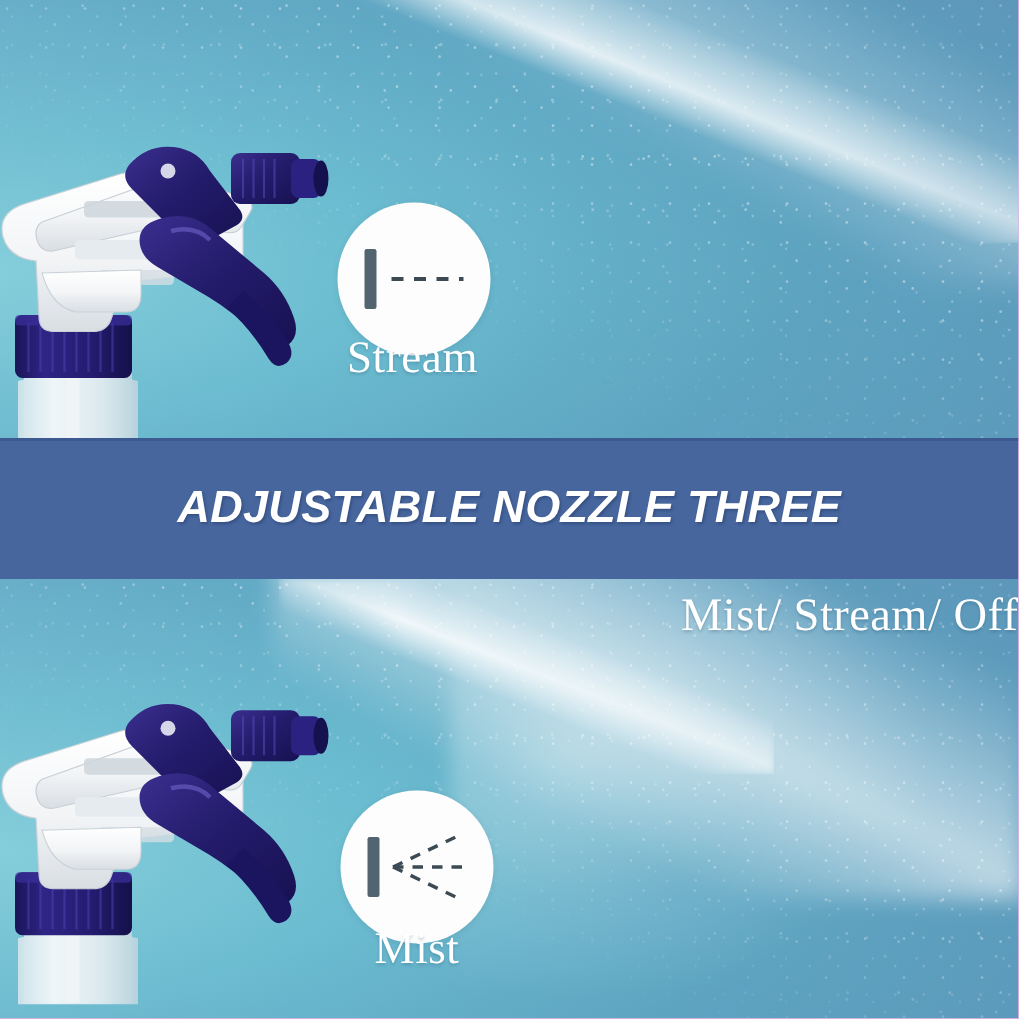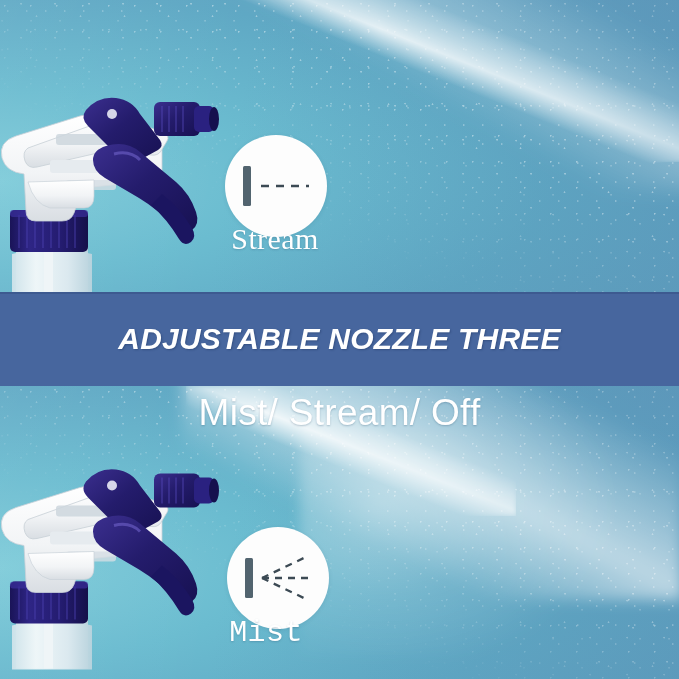--- a/index.html
+++ b/index.html
@@ -150,21 +150,21 @@
     position: absolute;
     width: 240px;
     text-align: center;
     color: #ffffff;
     font-family: "Liberation Serif", "DejaVu Serif", serif;
     font-size: 30px;
     letter-spacing: 0.4px;
     text-shadow: 0 1px 2px rgba(40,80,110,0.28);
   }
   #caption-stream { left: 155px; top: 222px; }
-  #caption-mist   { left: 146px; top: 616px; font-family: Liberation Mono, monospace; }
+  #caption-mist   { left: 158px; top: 616px; }
 
   
   #banner {
     position: absolute;
     left: 0;
     top: 292px;
     width: 679px;
     height: 94px;
     background: #47669e;
     display: flex;
@@ -188,24 +188,24 @@
     text-align: center;
     text-shadow: 1px 1px 2px rgba(20,40,80,0.35);
   }
 
   
   #subtitle {
     position: absolute;
     left: 0;
     top: 392px;
     width: 679px;
-    text-align: center;
+    text-align: right;
     color: #ffffff;
-    font-family: Liberation Sans, sans-serif;
-    font-size: 37px;
+    font-family: Liberation Serif, serif;
+    font-size: 31px;
     letter-spacing: 0.3px;
     text-shadow: 0 1px 2px rgba(40,80,110,0.30);
     z-index: 6;
   }
 </style>
 </head>
 <body>
 
 <div id="scene">
 

